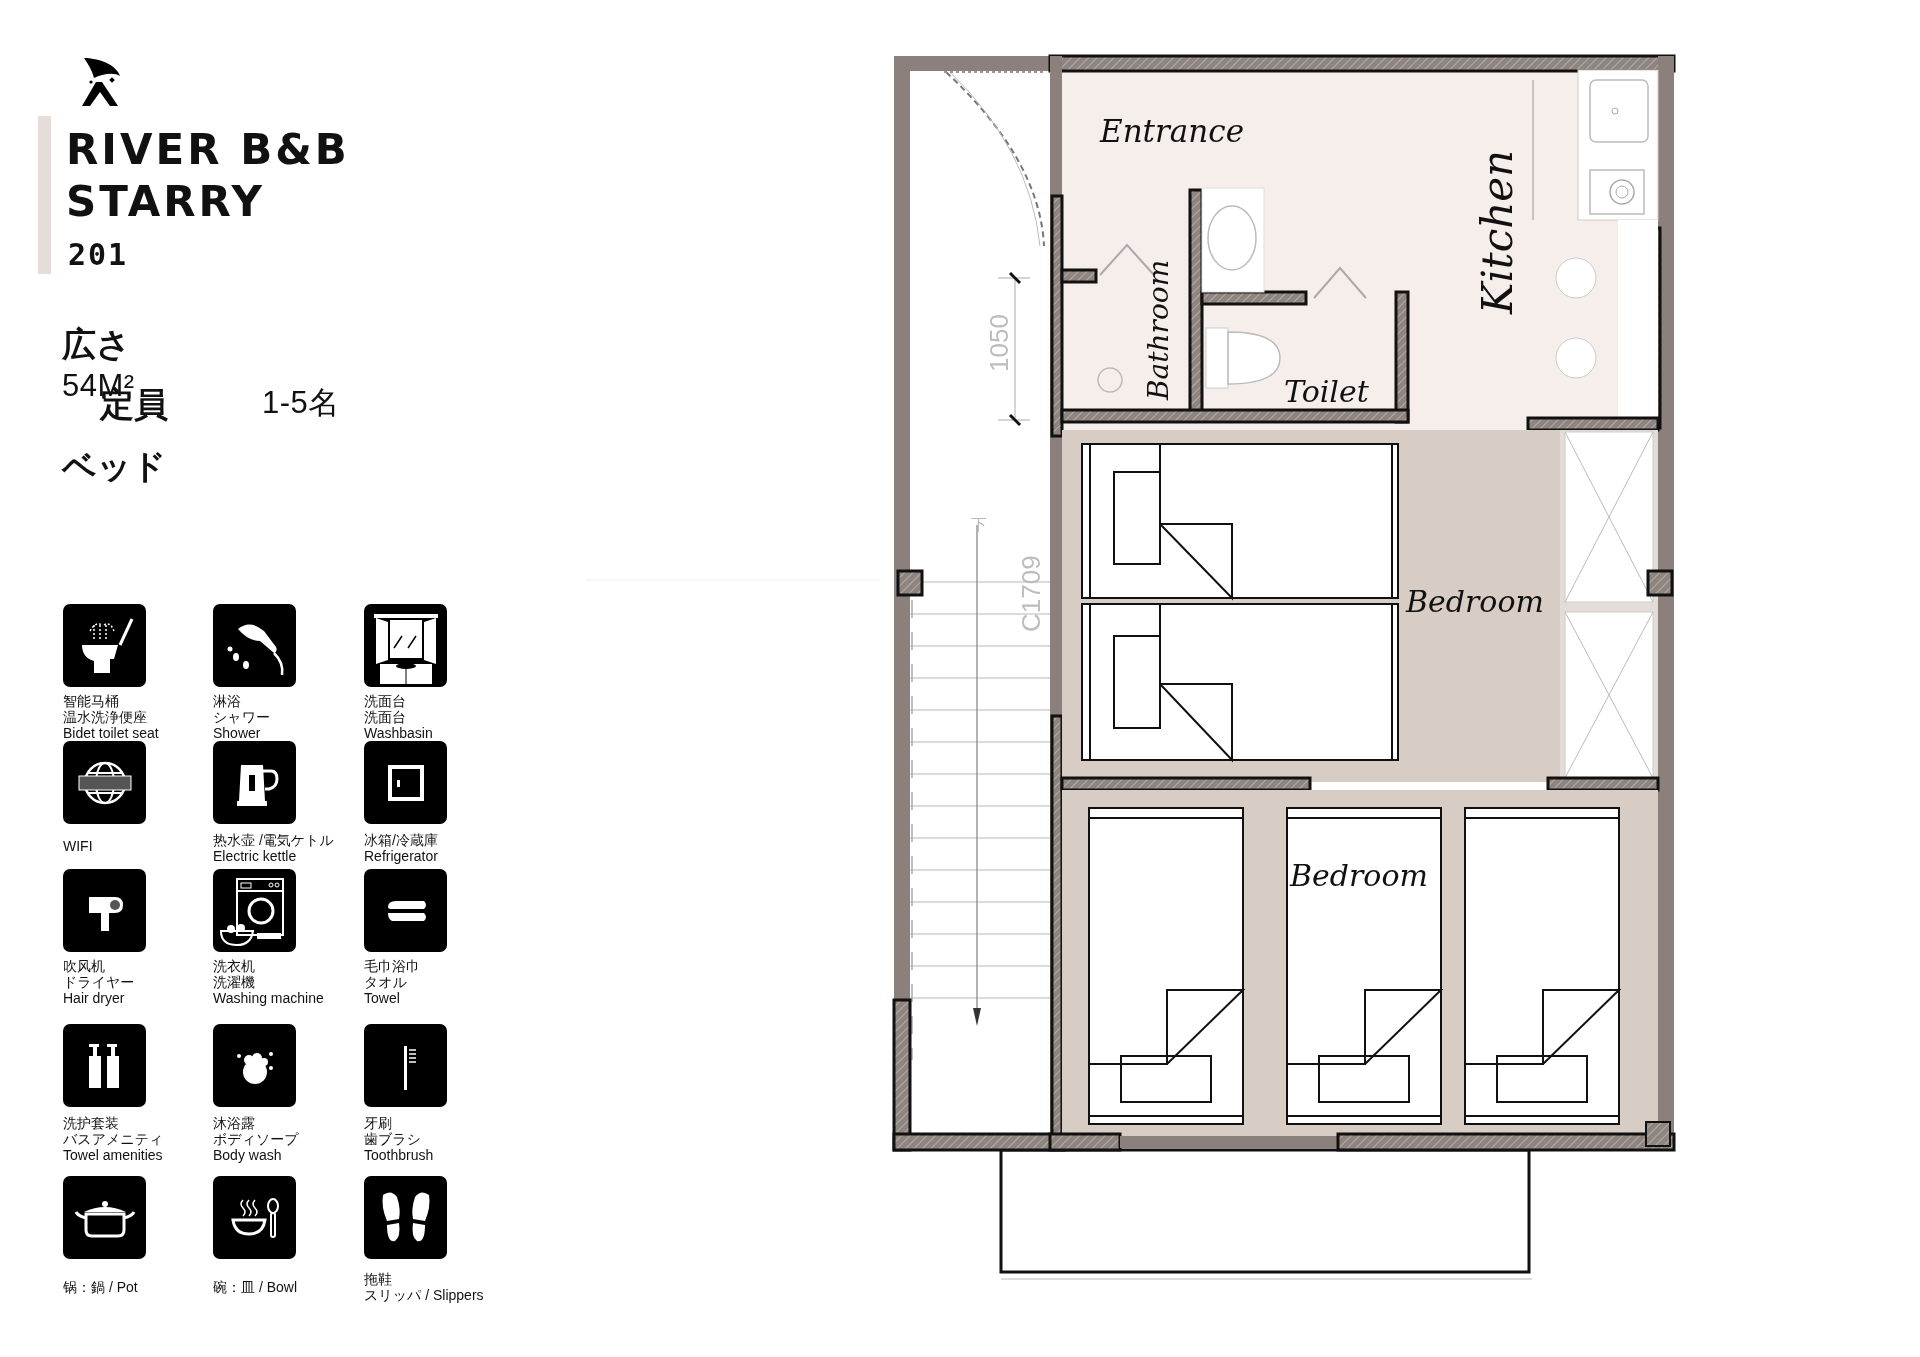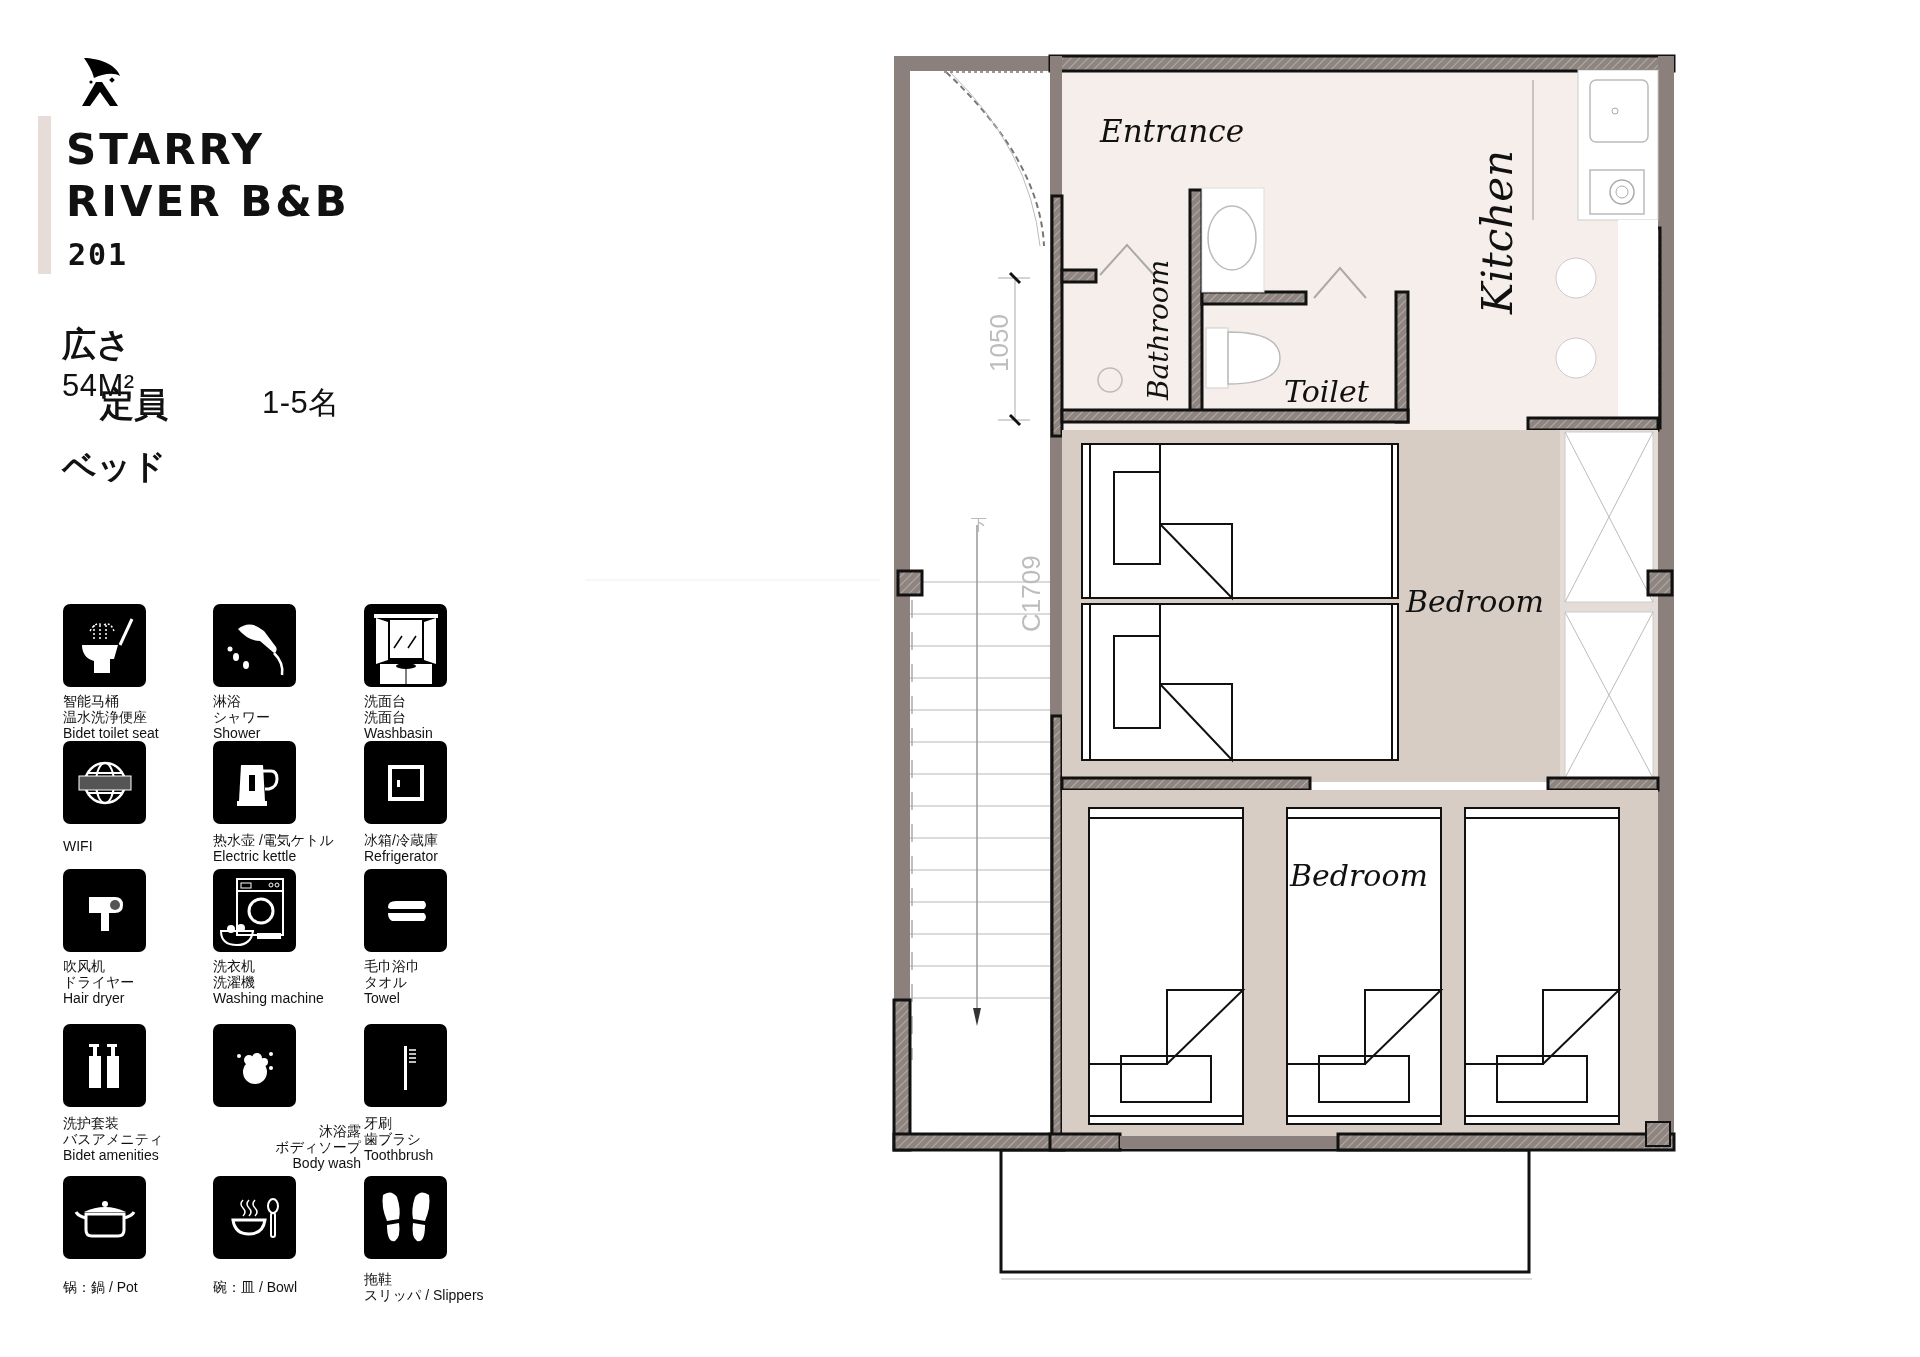--- a/index.html
+++ b/index.html
@@ -25,22 +25,22 @@
 <div class="abs logo">
   <svg width="46" height="52" viewBox="0 0 46 52">
     <path d="M6 2 C20 2 38 8 42 20 C36 16 24 18 16 22 C14 14 10 8 6 2 Z" fill="#000"></path>
     <path d="M4 50 L18 26 L24 26 L40 50 L32 50 L22 36 L12 50 Z" fill="#000"></path>
     <circle cx="13" cy="26" r="1.6" fill="#000"></circle>
     <rect x="32" y="22" width="4" height="4" fill="#000" transform="rotate(45 34 24)"></rect>
   </svg>
 </div>
 <div class="abs accent-bar"></div>
 <div class="abs title">
+  <div>RIVER B&amp;B</div>
   <div>STARRY</div>
-  <div>RIVER B&amp;B</div>
 </div>
 <div class="abs room-no">201</div>
 
 <div class="abs spec-row" style="top:322px;flex-direction:column;">
   <span class="k">広さ</span>
   <span class="v">54M²</span>
 </div>
 <div class="abs spec-row" style="top:382px;margin-left:38px;">
   <span class="k">定員</span>
   <span class="v">1-5名</span>
@@ -196,36 +196,36 @@
         <rect x="32" y="20" width="12" height="32" fill="#fff"></rect>
         <rect x="18" y="10" width="4" height="10" fill="#fff"></rect>
         <rect x="36" y="10" width="4" height="10" fill="#fff"></rect>
         <rect x="14" y="8" width="10" height="3" fill="#fff"></rect>
         <rect x="32" y="8" width="10" height="3" fill="#fff"></rect>
       </svg>
   </div>
   <div class="lbl" style="margin-top:8px;">
       <div>洗护套装</div>
       <div>バスアメニティ</div>
-      <div>Bidet amenities</div>
+      <div>Towel amenities</div>
     </div>
 </div>
 <div class="abs amen" style="left:213px; top:1024px;">
   <div class="ico">
     <svg width="60" height="60" viewBox="0 0 60 60">
         <circle cx="30" cy="36" r="12" fill="#fff"></circle>
         <circle cx="24" cy="24" r="5" fill="#fff"></circle>
         <circle cx="32" cy="22" r="5" fill="#fff"></circle>
         <circle cx="39" cy="26" r="4" fill="#fff"></circle>
         <circle cx="14" cy="20" r="2" fill="#fff"></circle>
         <circle cx="46" cy="18" r="2" fill="#fff"></circle>
         <circle cx="46" cy="32" r="2" fill="#fff"></circle>
       </svg>
   </div>
-  <div class="lbl" style="margin-top:16px;text-align:right;">
+  <div class="lbl" style="margin-top:8px;">
       <div>沐浴露</div>
       <div>ボディソープ</div>
       <div>Body wash</div>
     </div>
 </div>
 <div class="abs amen" style="left:364px; top:1024px;">
   <div class="ico">
     <svg width="60" height="60" viewBox="0 0 60 60">
         <rect x="28" y="10" width="3" height="44" fill="#fff"></rect>
         <line x1="33" y1="14" x2="40" y2="14" stroke="#fff" stroke-width="1.5"></line>

